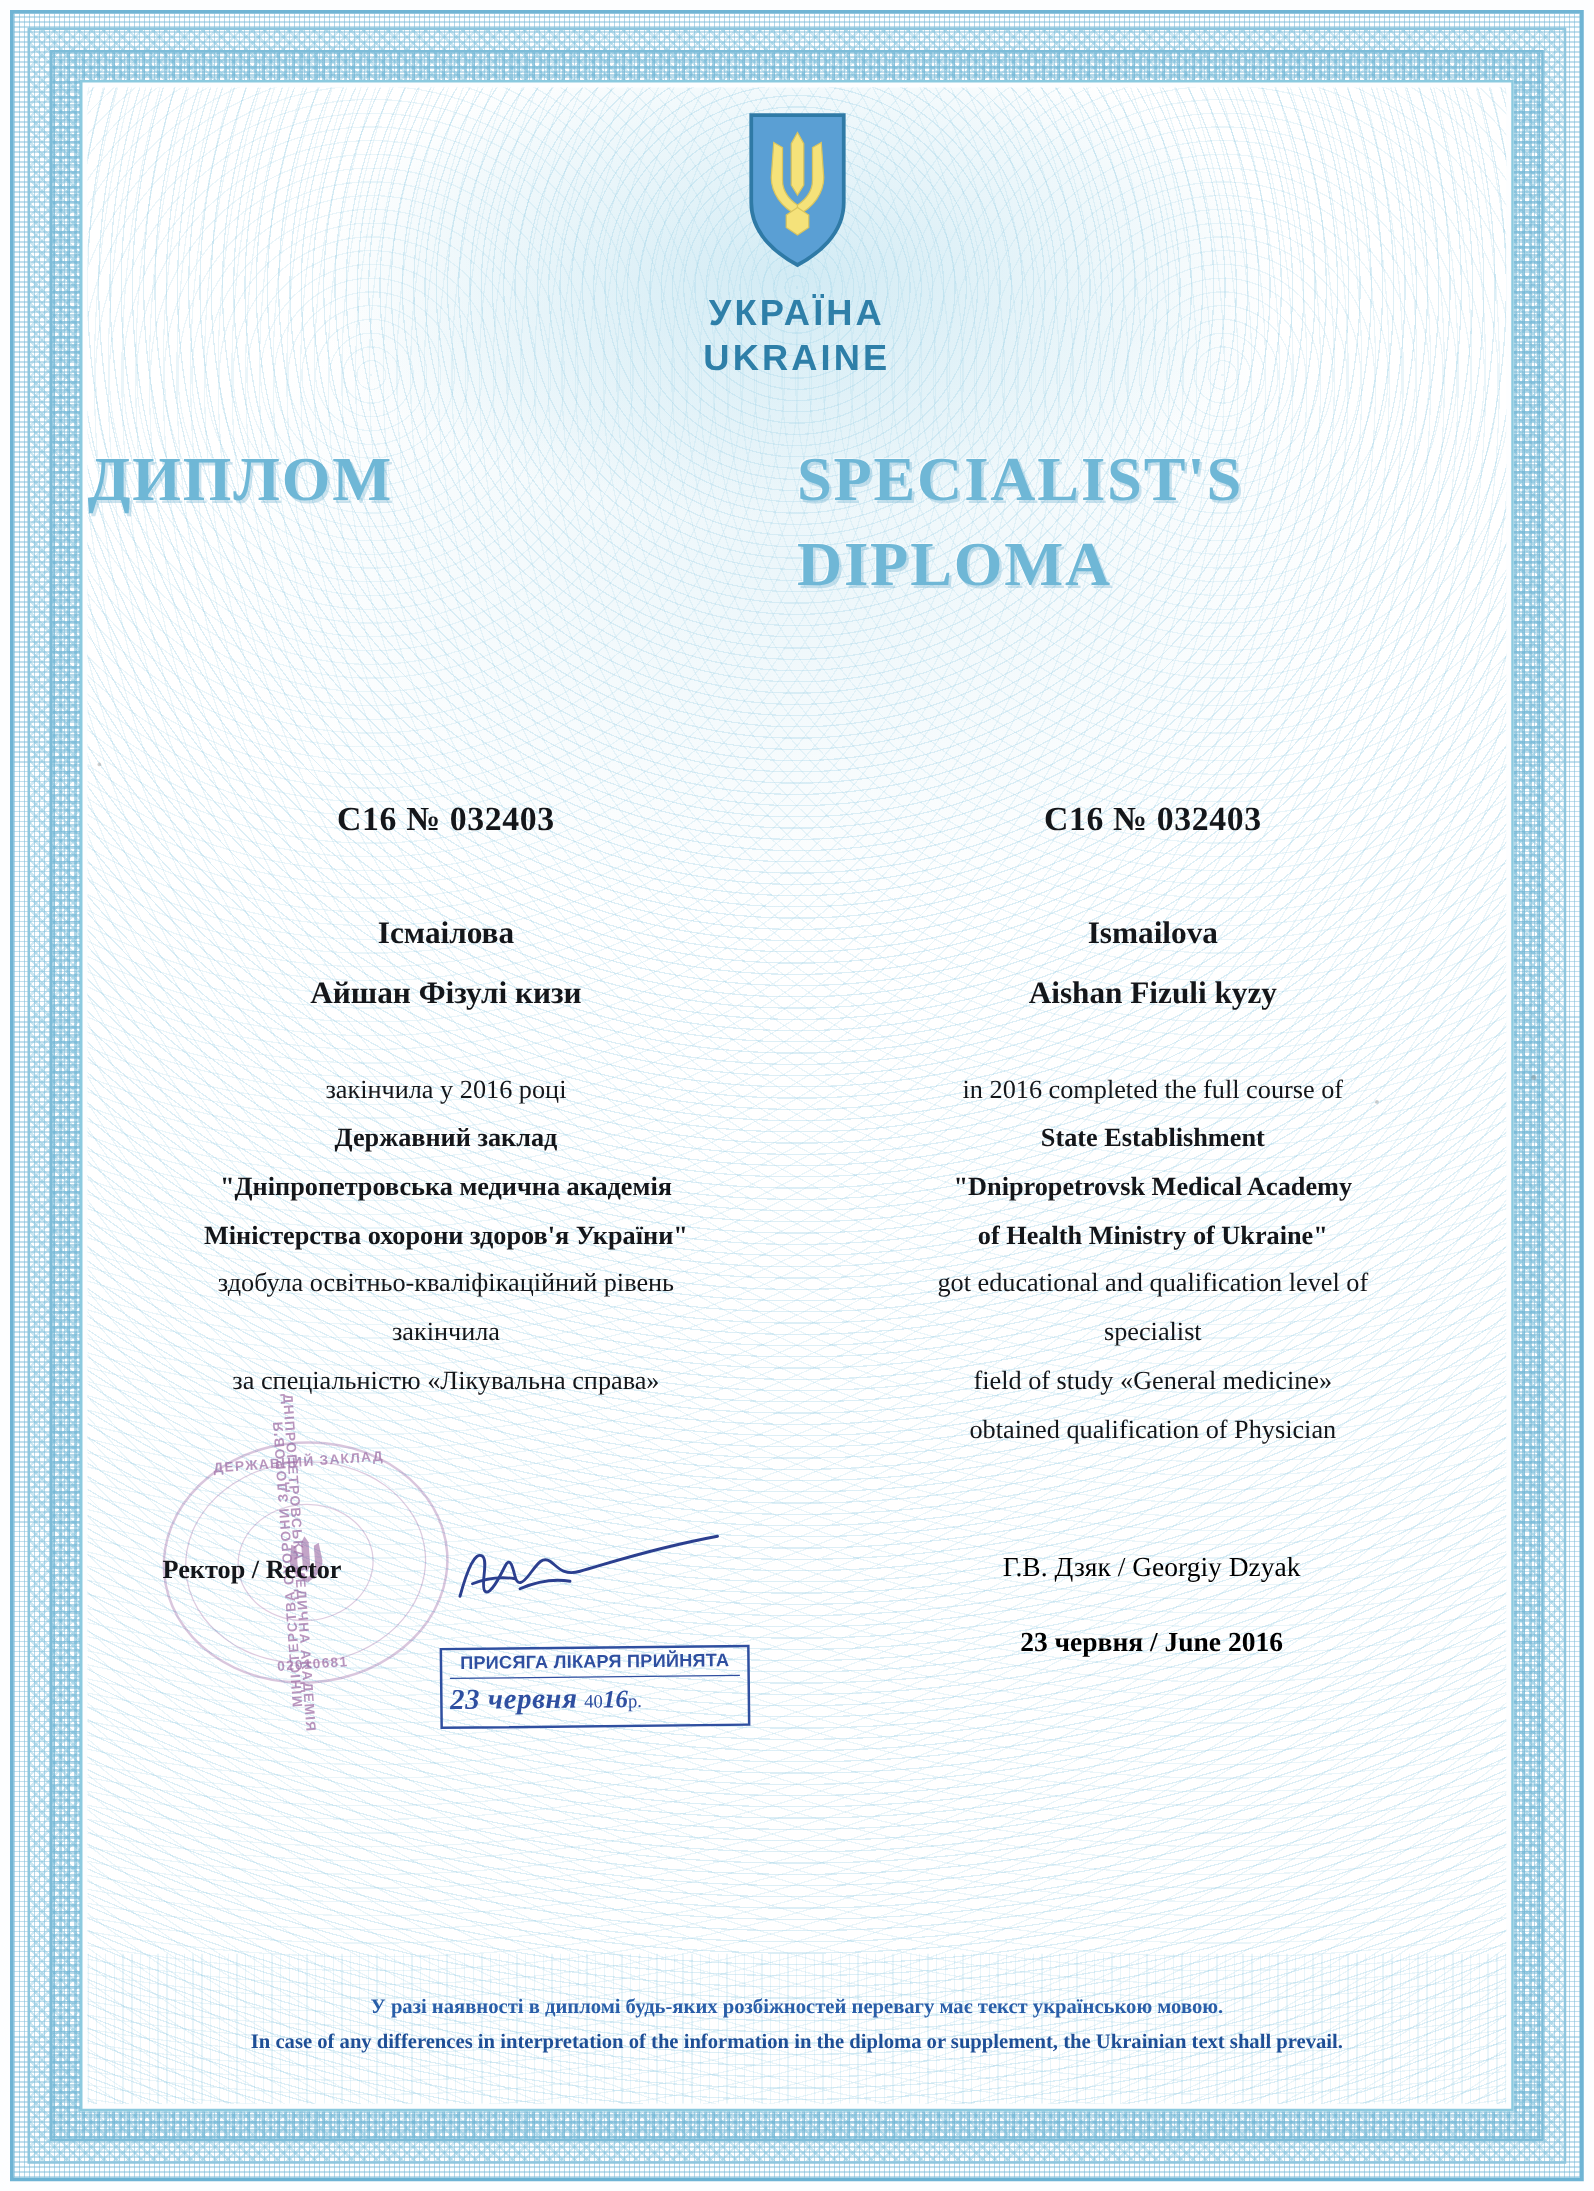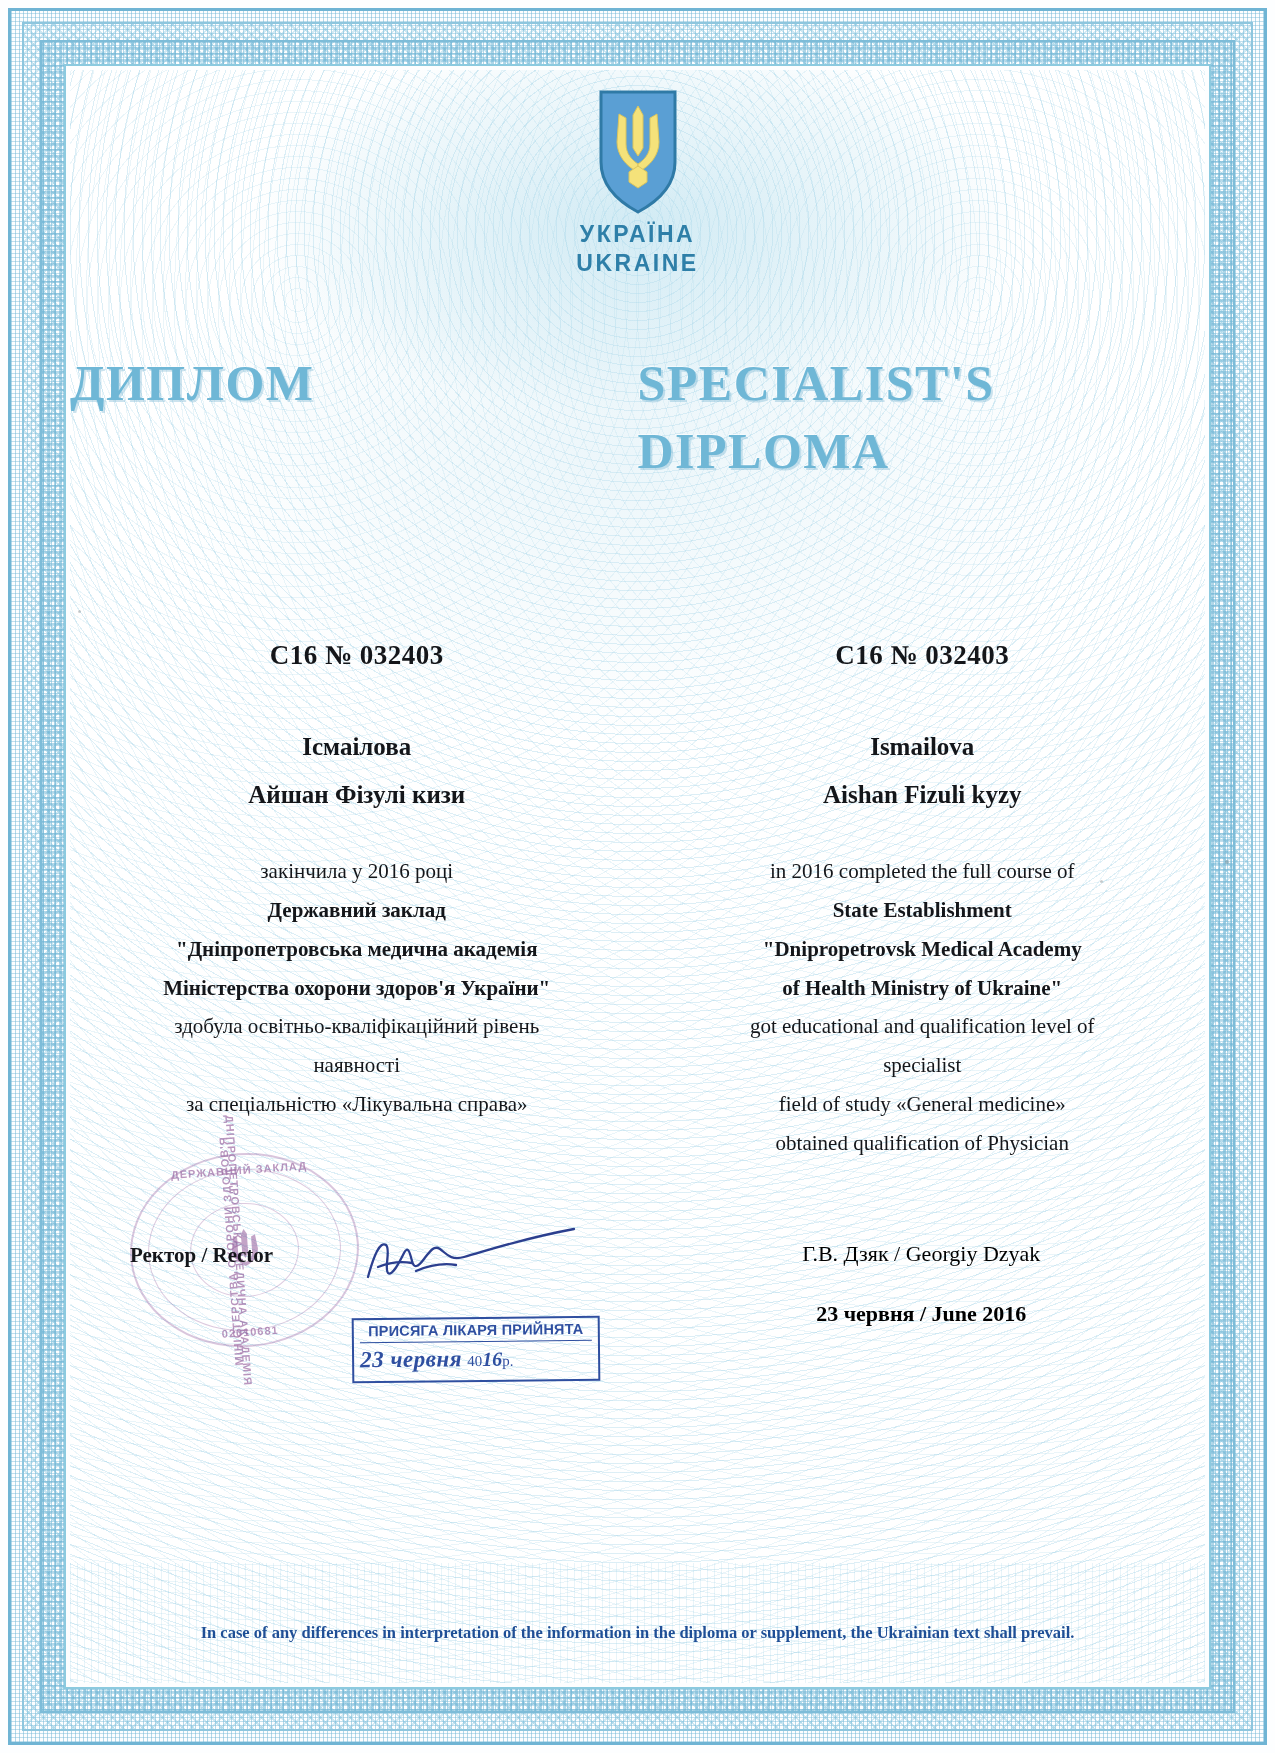--- a/index.html
+++ b/index.html
@@ -80,25 +80,26 @@
   }
   .shield {
     display: inline-block;
     width: 86px;
     height: 128px;
     position: relative;
   }
   .shield svg { display: block; }
 
   .country {
+    margin-top: 12px;
     text-align: center;
     color: #2e7fa8;
     font-family: "Liberation Sans", sans-serif;
     font-weight: bold;
-    font-size: 23px;
+    font-size: 29px;
     letter-spacing: 2.5px;
     line-height: 1.25;
   }
 
   
   .titles {
     position: absolute;
     top: 280px;
     left: 0; right: 0;
     display: flex;
@@ -332,21 +333,21 @@
         <div class="serial">С16 № 032403</div>
         <div class="name">
           <div>Ісмаілова</div>
           <div>Айшан Фізулі кизи</div>
         </div>
         <div class="ln">закінчила у 2016 році</div>
         <div class="ln b">Державний заклад</div>
         <div class="ln b">"Дніпропетровська медична академія</div>
         <div class="ln b">Міністерства охорони здоров'я України"</div>
         <div class="ln">здобула освітньо-кваліфікаційний рівень</div>
-        <div class="ln">наявності</div>
+        <div class="ln">закінчила</div>
         <div class="ln">за спеціальністю «Лікувальна справа»</div>
       </div>
       <div class="col">
         <div class="serial">С16 № 032403</div>
         <div class="name">
           <div>Ismailova</div>
           <div>Aishan Fizuli kyzy</div>
         </div>
         <div class="ln">in 2016 completed the full course of</div>
         <div class="ln b">State Establishment</div>
@@ -397,20 +398,21 @@
         </div>
       </div>
 
       <div class="sign-col">
         <div class="rector-name">Г.В. Дзяк / Georgiy Dzyak</div>
         <div class="rector-date">23 червня / June 2016</div>
       </div>
     </div>
 
     <div class="footer">
+      <div>У разі наявності в дипломі будь-яких розбіжностей перевагу має текст українською мовою.</div>
       <div class="en">In case of any differences in interpretation of the information in the diploma or supplement, the Ukrainian text shall prevail.</div>
     </div>
   </div>
 
   <div class="speck" style="left:1225px; top:860px; width:4px; height:4px;"></div>
   <div class="speck" style="left:1100px; top:880px; width:3px; height:3px;"></div>
   <div class="speck" style="left:78px; top:610px; width:3px; height:3px;"></div>
 </div>
 
 </body></html>

